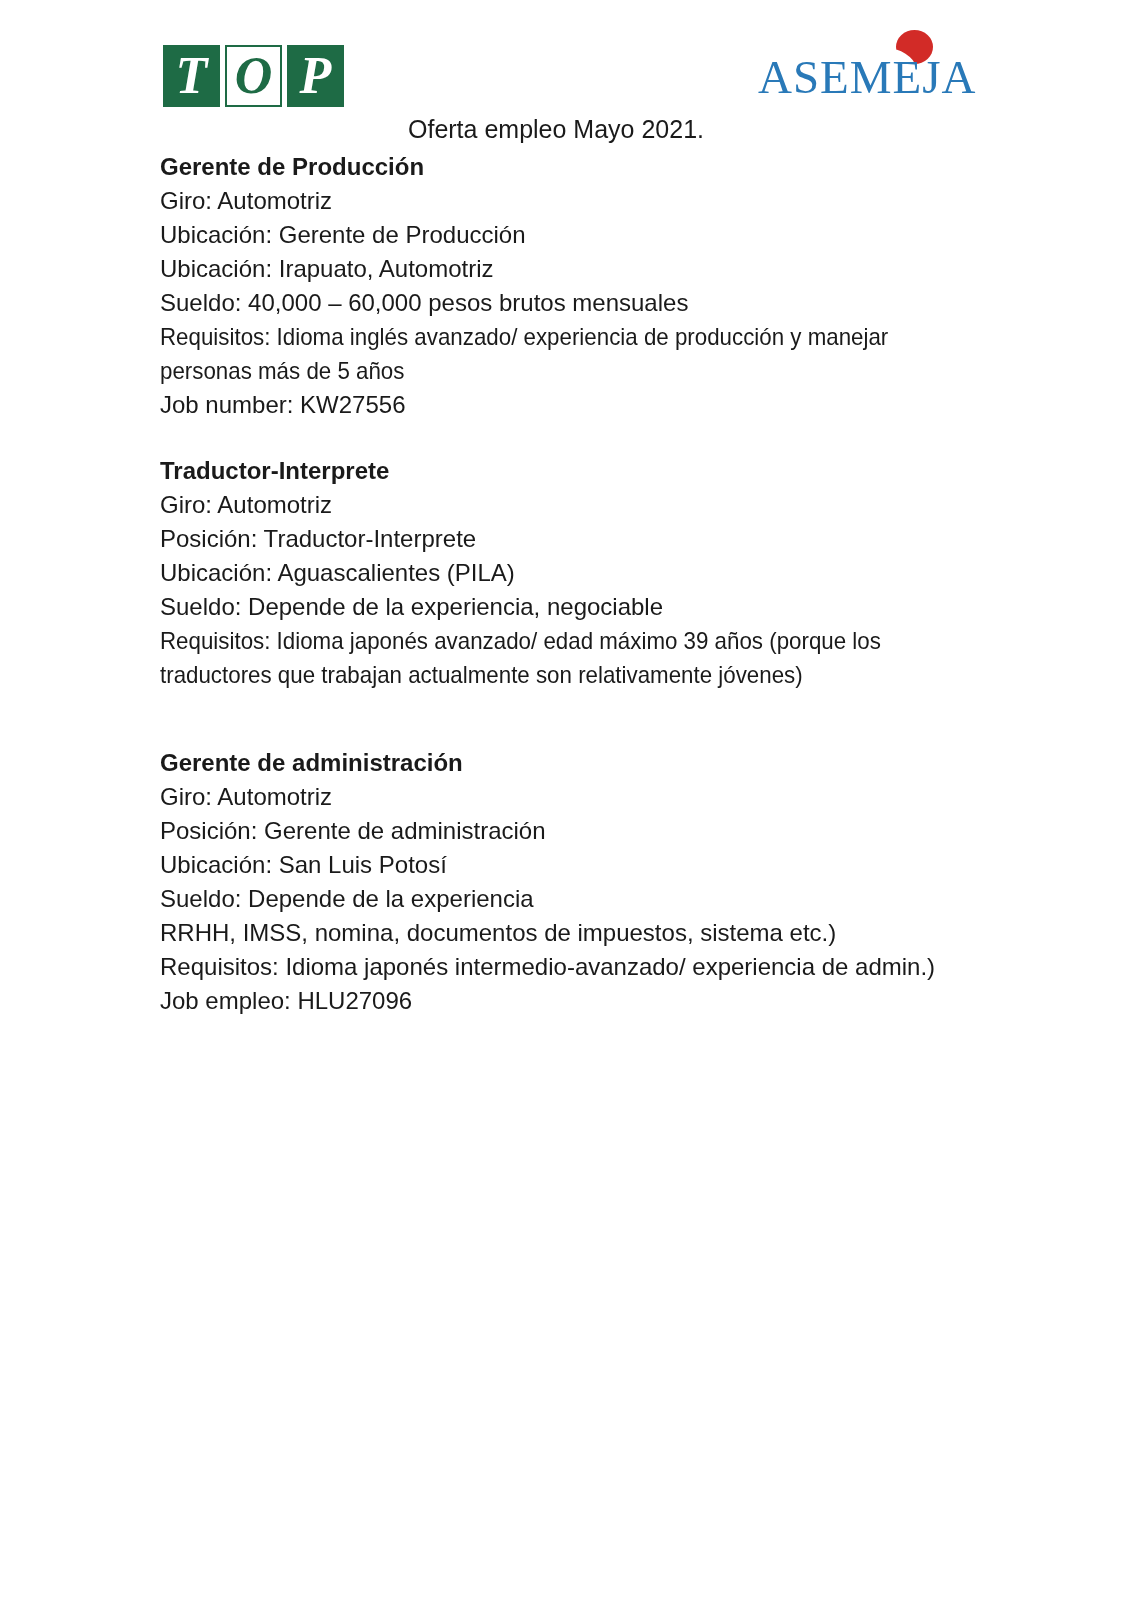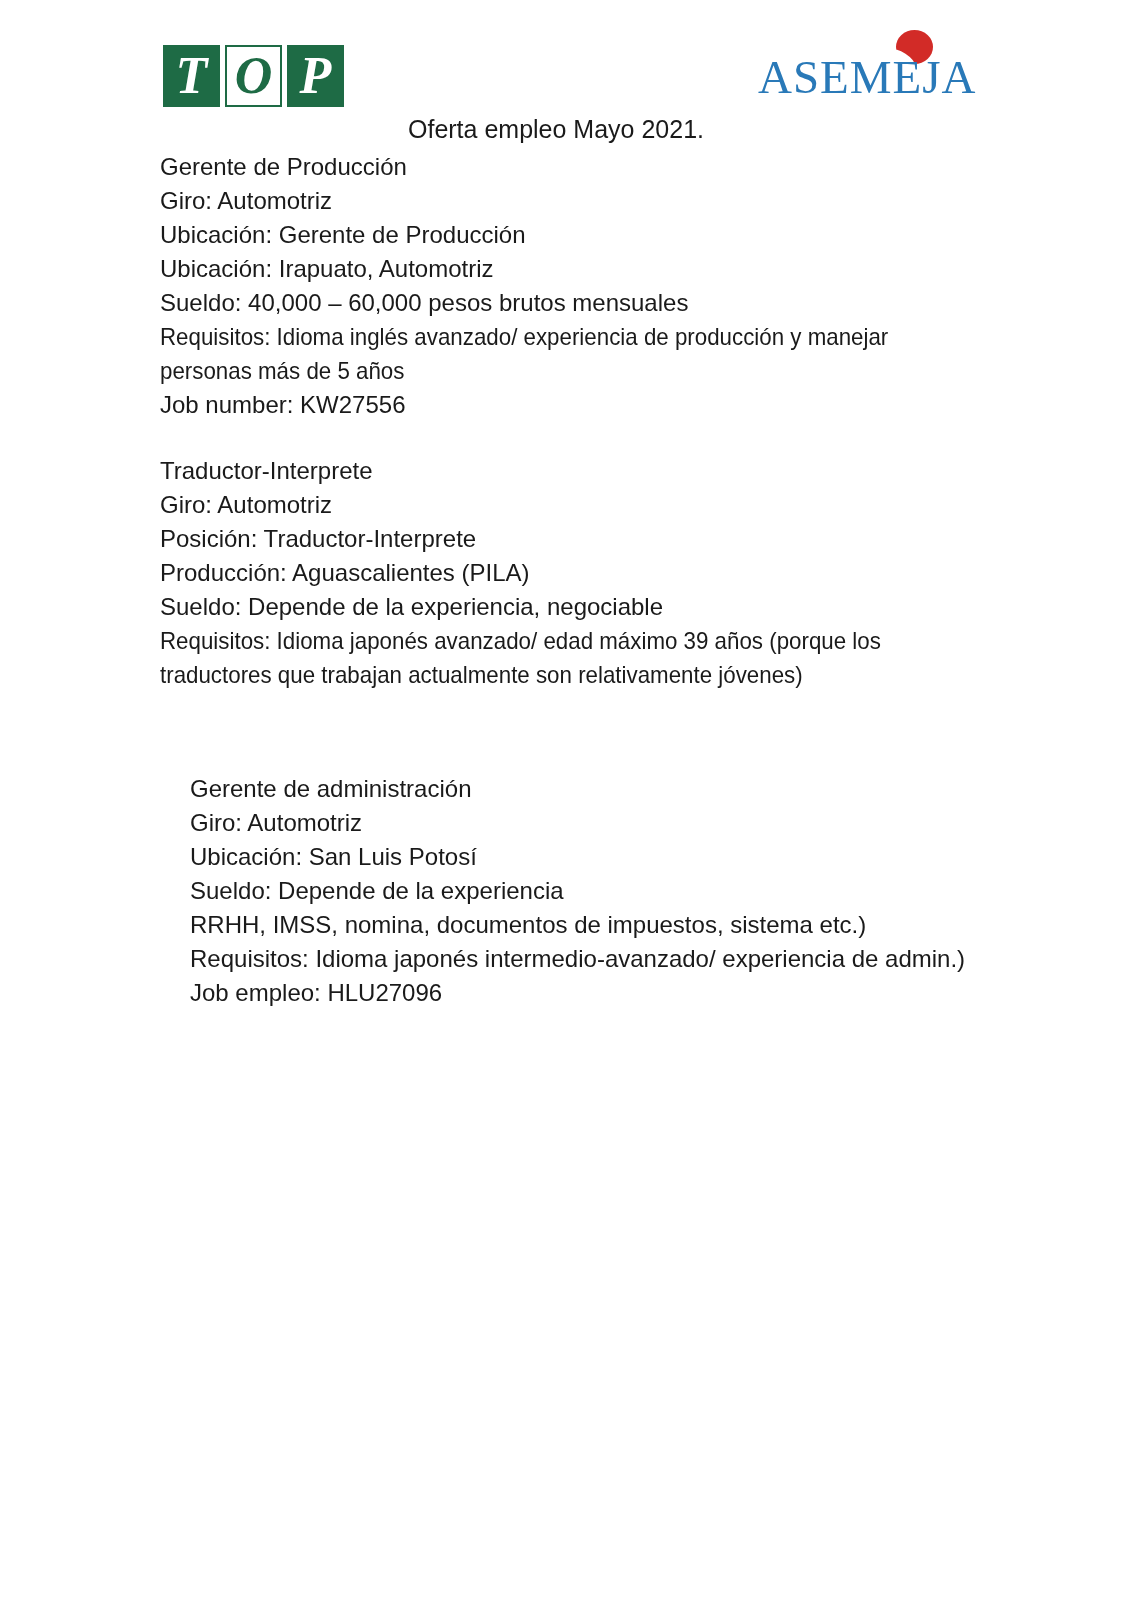--- a/index.html
+++ b/index.html
@@ -100,29 +100,29 @@
     position: absolute;
     left: 160px;
     width: 900px;
   }
   .job .line {
     font-size: 24px;
     line-height: 34px;
     white-space: nowrap;
   }
   .job .line.bold {
-    font-weight: normal;
+    font-weight: bold;
   }
   .job .line.cond {
     transform: scaleX(0.93);
     transform-origin: 0 50%;
   }
   .job1 { top: 150px; }
   .job2 { top: 454px; }
-  .job3 { top: 772px; margin-left: 30px; }
+  .job3 { top: 746px; }
 </style>
 </head>
 <body>
 
 <div class="page">
 
   <div class="top-logo">
     <div class="sq solid">
       <span>T</span>
     </div>
@@ -149,29 +149,30 @@
     <div class="line">Sueldo: 40,000 – 60,000 pesos brutos mensuales</div>
     <div class="line cond">Requisitos: Idioma inglés avanzado/ experiencia de producción y manejar</div>
     <div class="line cond">personas más de 5 años</div>
     <div class="line">Job number: KW27556</div>
   </section>
 
   <section class="job job2">
     <div class="line bold">Traductor-Interprete</div>
     <div class="line">Giro: Automotriz</div>
     <div class="line">Posición: Traductor-Interprete</div>
-    <div class="line">Producción: Aguascalientes (PILA)</div>
+    <div class="line">Ubicación: Aguascalientes (PILA)</div>
     <div class="line">Sueldo: Depende de la experiencia, negociable</div>
     <div class="line cond">Requisitos: Idioma japonés avanzado/ edad máximo 39 años (porque los</div>
     <div class="line cond">traductores que trabajan actualmente son relativamente jóvenes)</div>
   </section>
 
   <section class="job job3">
     <div class="line bold">Gerente de administración</div>
     <div class="line">Giro: Automotriz</div>
+    <div class="line">Posición: Gerente de administración</div>
     <div class="line">Ubicación: San Luis Potosí</div>
     <div class="line">Sueldo: Depende de la experiencia</div>
     <div class="line">RRHH, IMSS, nomina, documentos de impuestos, sistema etc.)</div>
     <div class="line">Requisitos: Idioma japonés intermedio-avanzado/ experiencia de admin.)</div>
     <div class="line">Job empleo: HLU27096</div>
   </section>
 
 </div>
 
 </body></html>

